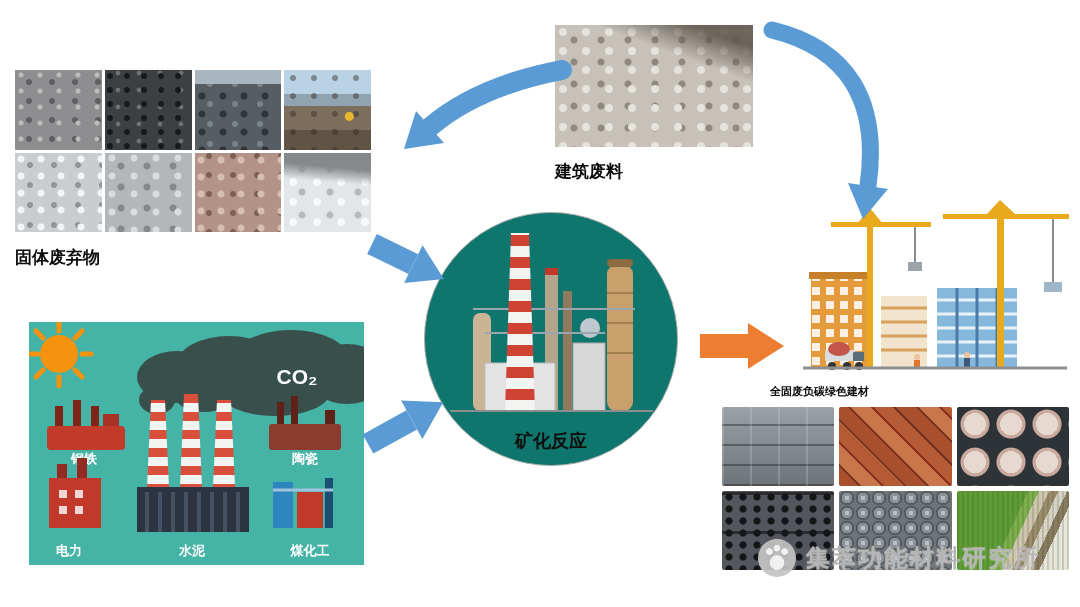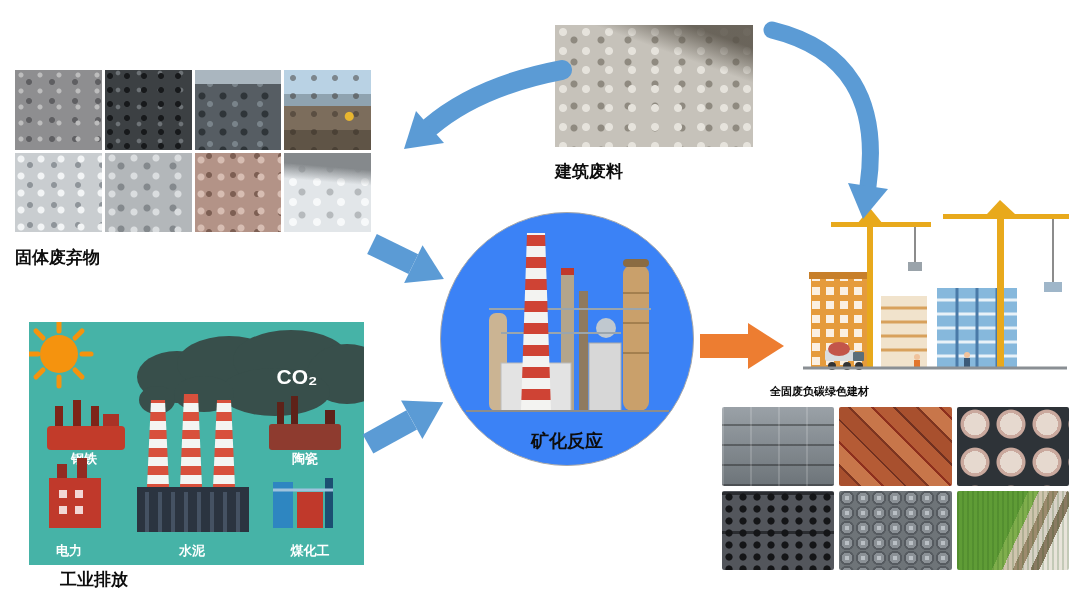--- a/index.html
+++ b/index.html
@@ -54,22 +54,22 @@
 
   
   .cw-photo{position:absolute;left:555px;top:25px;width:198px;height:122px;
       background-color:#c6c2ba;background-image:
       linear-gradient(200deg,rgba(90,84,74,.85) 0 12%,transparent 30%),
       radial-gradient(circle at 8px 7px,#e6e3dc 0 3.5px,transparent 4.5px),
       radial-gradient(circle at 19px 15px,#8f8a80 0 3px,transparent 4px);
       background-size:100% 100%,23px 19px,27px 22px;}
 
   
-  .circle{position:absolute;left:440px;top:212px;width:252px;height:252px;border-radius:50%;
-          background:#3b82f6;border:1.5px solid #a8a8a8;z-index:2;}
+  .circle{position:absolute;left:424px;top:212px;width:252px;height:252px;border-radius:50%;
+          background:#0f766e;border:1.5px solid #a8a8a8;z-index:2;}
   .circle svg{position:absolute;left:0;top:0;}
   .lbl-min{position:absolute;left:0;right:0;bottom:12px;font-weight:700;font-size:18px;
            color:#0d0d0d;text-align:center;}
 
   
   .emissions{position:absolute;left:29px;top:322px;width:292px;height:243px;z-index:1;}
   svg text{font-family:"Liberation Sans",sans-serif;}
 
   
   .site{position:absolute;left:795px;top:200px;width:280px;height:180px;z-index:1;}
@@ -246,21 +246,20 @@
 
       <g>
         <rect x="244" y="160" width="20" height="46" fill="#2e86c1"></rect>
         <rect x="268" y="170" width="26" height="36" fill="#c0392b"></rect>
         <rect x="296" y="156" width="8" height="50" fill="#1b4f72"></rect>
         <line x1="244" y1="168" x2="304" y2="168" stroke="#9fc3dd" stroke-width="3"></line>
       </g>
       <text x="281" y="233" font-size="13" font-weight="bold" fill="#ffffff" text-anchor="middle">煤化工</text>
     </svg>
   </div>
-  <div class="label lbl-ind">工业排放</div>
 
   <div class="site">
     <svg width="280" height="180" viewBox="0 0 280 180">
       <defs>
         <pattern id="winA" width="14" height="14" patternUnits="userSpaceOnUse">
           <rect x="3" y="3" width="8" height="8" fill="#ffffff" opacity="0.85"></rect>
         </pattern>
       </defs>
       <g>
         <rect x="16" y="78" width="58" height="90" fill="#e59b3c"></rect>
@@ -345,14 +344,18 @@
     <g transform="translate(368,444) rotate(-29)" fill="#5B9BD5">
       <polygon points="0,-11 50,-11 50,11 0,11"></polygon>
       <polygon points="50,-22 86,0 50,22"></polygon>
     </g>
     <g transform="translate(700,346)" fill="#ED7D31">
       <polygon points="0,-12 48,-12 48,12 0,12"></polygon>
       <polygon points="48,-23 84,0 48,23"></polygon>
     </g>
   </svg>
 
+  <div class="watermark">
+    <div class="wm-logo"></div>
+    <div class="wm-text">集萃功能材料研究所</div>
+  </div>
 
 </div>
 
 </body></html>

